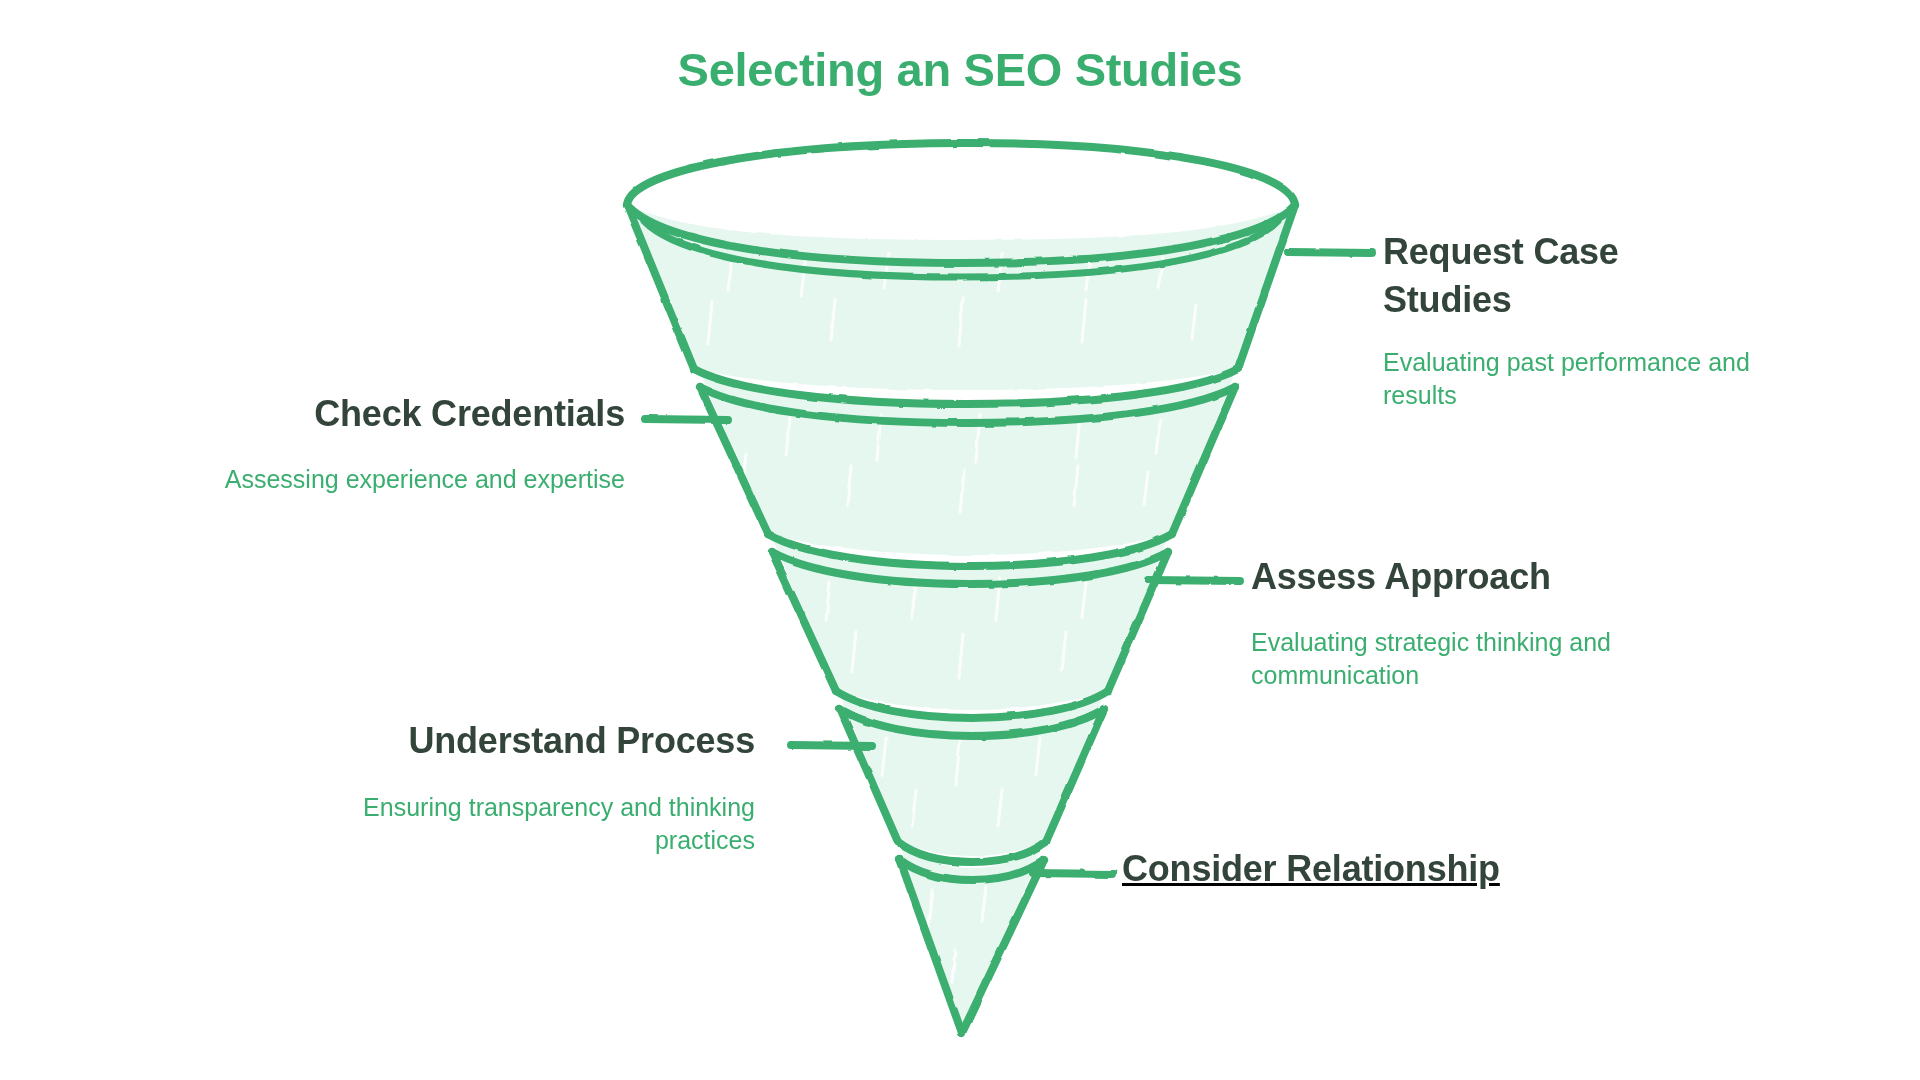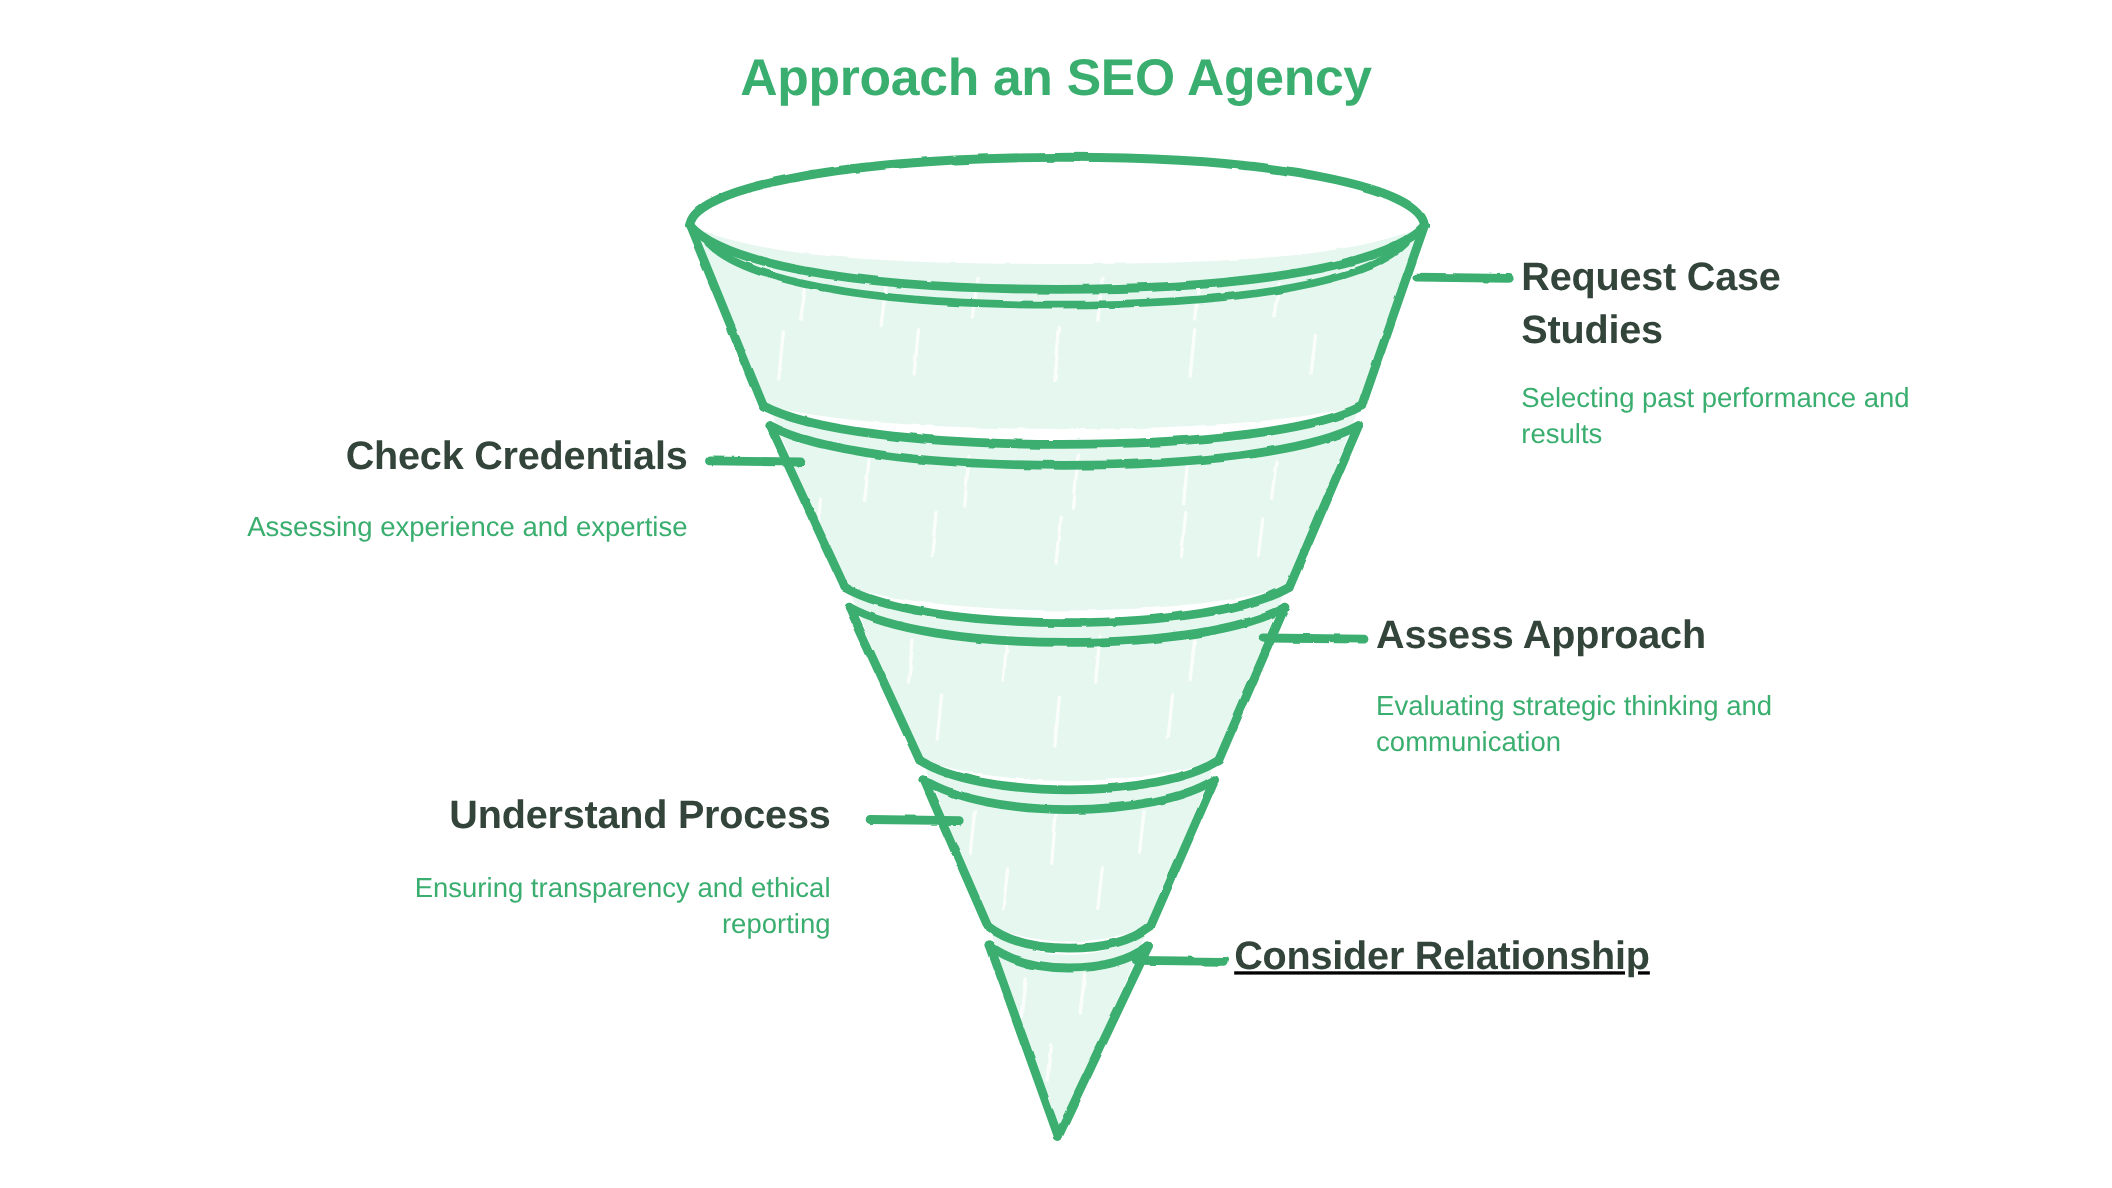--- a/index.html
+++ b/index.html
@@ -82,21 +82,21 @@
   #lbl-understand .desc{ margin-top: 26px; }
 
   #lbl-consider      { left: 1122px; top: 845px; width: 400px; text-decoration: underline; }
   #lbl-consider .desc{ margin-top: 22px; }
 </style>
 </head>
 <body>
 
 <div id="canvas">
 
-  <div class="title">Approach an SEO Agency</div>
+  <div class="title">Selecting an SEO Studies</div>
 
   <svg id="funnel-svg" viewBox="0 0 1920 1080" xmlns="http://www.w3.org/2000/svg">
     <defs>
 
       <filter id="rough" x="-8%" y="-8%" width="116%" height="116%">
         <feTurbulence type="fractalNoise" baseFrequency="0.035" numOctaves="3" seed="7" result="n"></feTurbulence>
         <feDisplacementMap in="SourceGraphic" in2="n" scale="2.6" xChannelSelector="R" yChannelSelector="G"></feDisplacementMap>
       </filter>
       <filter id="rough2" x="-8%" y="-8%" width="116%" height="116%">
         <feTurbulence type="fractalNoise" baseFrequency="0.05" numOctaves="3" seed="21" result="n2"></feTurbulence>
@@ -202,35 +202,35 @@
         <path d="M1149,580 L1240,581"></path>
         <path d="M791,745 L872,746"></path>
         <path d="M1033,873 L1112,874"></path>
       </g>
 
     </g>
   </svg>
 
   <div class="label-block right" id="lbl-request">
     <div class="heading">Request Case Studies</div>
-    <div class="desc">Selecting past performance and results</div>
+    <div class="desc">Evaluating past performance and results</div>
   </div>
 
   <div class="label-block left" id="lbl-credentials">
     <div class="heading">Check Credentials</div>
     <div class="desc">Assessing experience and expertise</div>
   </div>
 
   <div class="label-block right" id="lbl-assess">
     <div class="heading">Assess Approach</div>
     <div class="desc">Evaluating strategic thinking and communication</div>
   </div>
 
   <div class="label-block left" id="lbl-understand">
     <div class="heading">Understand Process</div>
-    <div class="desc">Ensuring transparency and ethical reporting</div>
+    <div class="desc">Ensuring transparency and thinking practices</div>
   </div>
 
   <div class="label-block right" id="lbl-consider">
     <div class="heading">Consider Relationship</div>
   </div>
 
 </div>
 
 </body></html>

